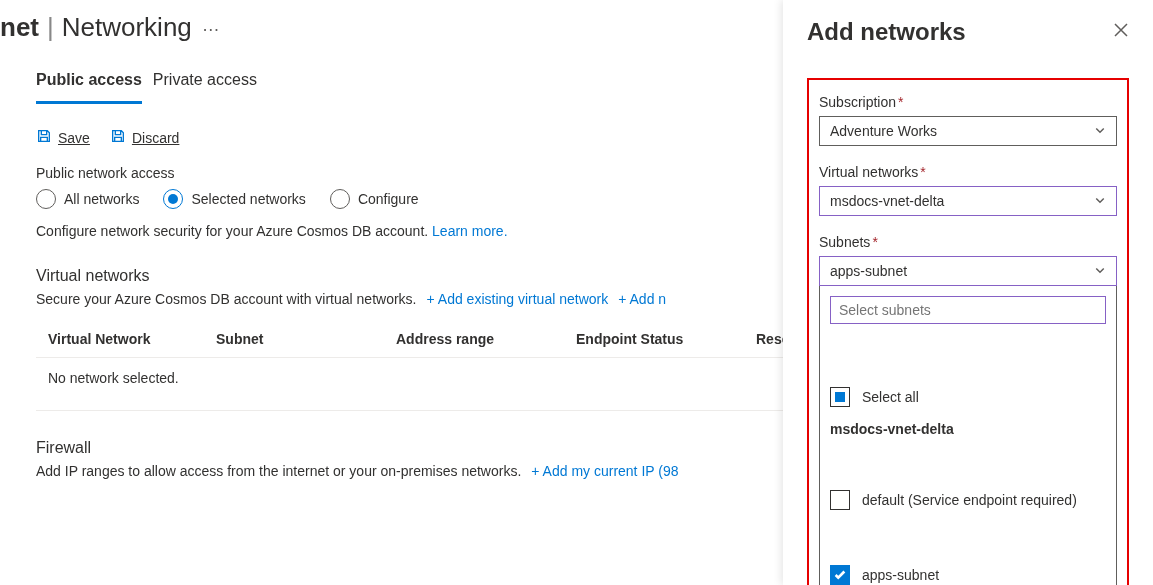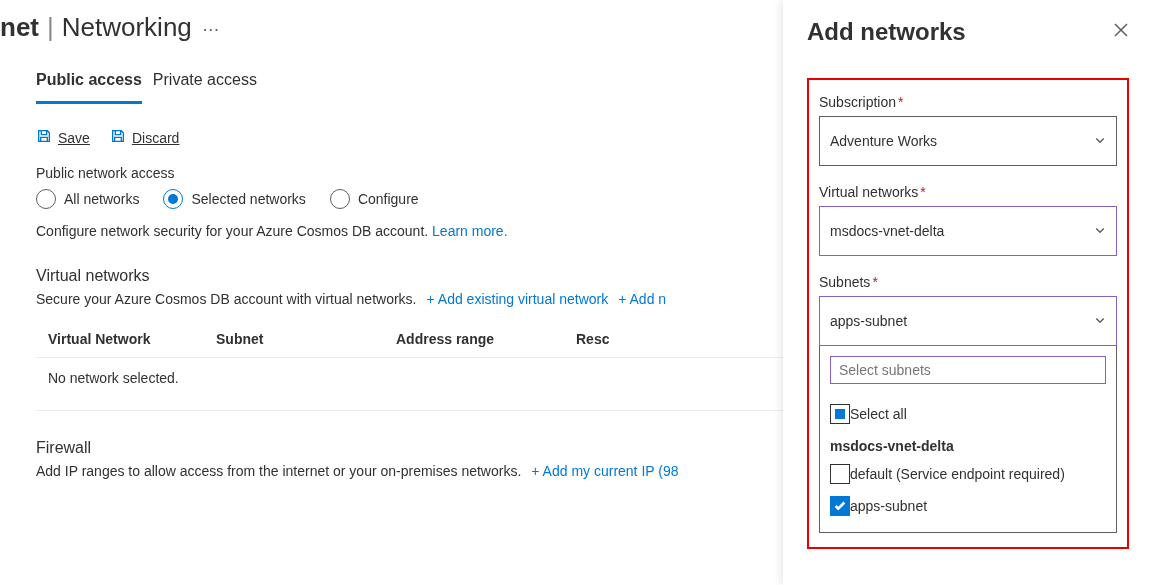--- a/index.html
+++ b/index.html
@@ -167,21 +167,21 @@
       padding: 14px 10px;
     }
     .form-label {
       font-size: 14px;
       margin-bottom: 6px;
     }
     .req { color: #a4262c; margin-left: 2px;}
     .select {
       width: 100%;
       border: 1px solid #605e5c;
-      padding: 16px 10px;
+      padding: 6px 10px;
       display: flex;
       justify-content: space-between;
       align-items: center;
       cursor: pointer;
       margin-bottom: 18px;
       font-size: 14px;
     }
     .select.vnet, .select.subnet { border-color: #8661c5; }
     .select.subnet { margin-bottom: 0; }
     .chev svg { width: 12px; height: 12px; stroke: #605e5c; fill: none; stroke-width: 2; }
@@ -196,22 +196,24 @@
       width: 100%;
       border: 1px solid #8661c5;
       padding: 5px 8px;
       font-size: 14px;
       margin-bottom: 14px;
       outline: none;
     }
     .dd-row {
       display: flex;
       align-items: center;
+      gap: 12px;
       padding: 6px 0;
       cursor: pointer;
+      margin-top: 43px;
     }
     .cb {
       width: 20px; height: 20px;
       border: 1px solid #323130;
       display: flex; align-items: center; justify-content: center;
     }
     .cb.indeterminate::after {
       content: "";
       width: 10px; height: 10px;
       background: #0078d4;
@@ -295,20 +297,21 @@
     <div class="subdesc-row">
       <span>Secure your Azure Cosmos DB account with virtual networks.</span>
       <span class="link">+ Add existing virtual network</span>
       <span class="link">+ Add n</span>
     </div>
 
     <div class="table-head">
       <div class="col1">Virtual Network</div>
       <div class="col2">Subnet</div>
       <div class="col3">Address range</div>
+      <div class="col4">Endpoint Status</div>
       <div class="col5">Resc</div>
     </div>
     <div class="table-empty">No network selected.</div>
 
     <div class="subhead">Firewall</div>
     <div class="subdesc-row">
       <span>Add IP ranges to allow access from the internet or your on-premises networks.</span>
       <span class="link">+ Add my current IP (98</span>
     </div>
   </div>

